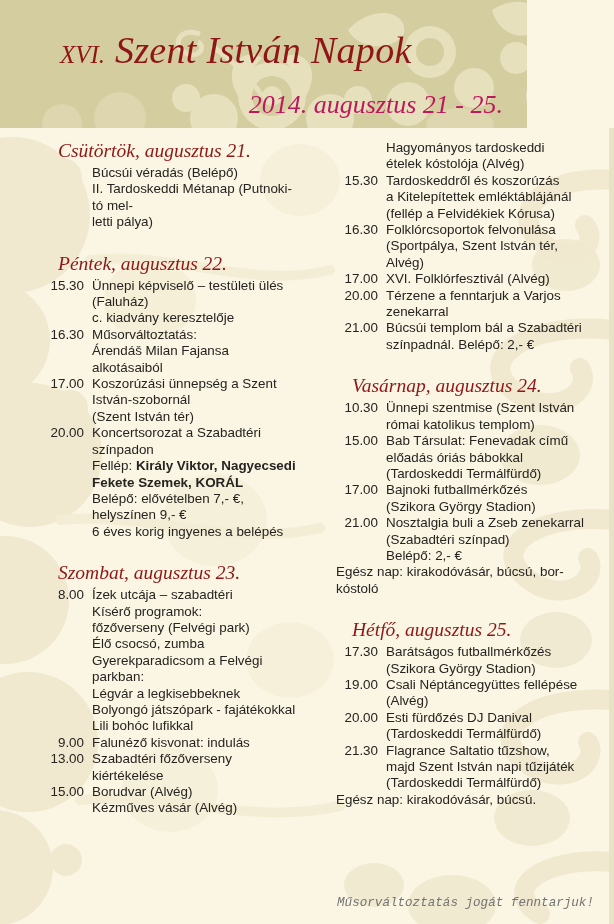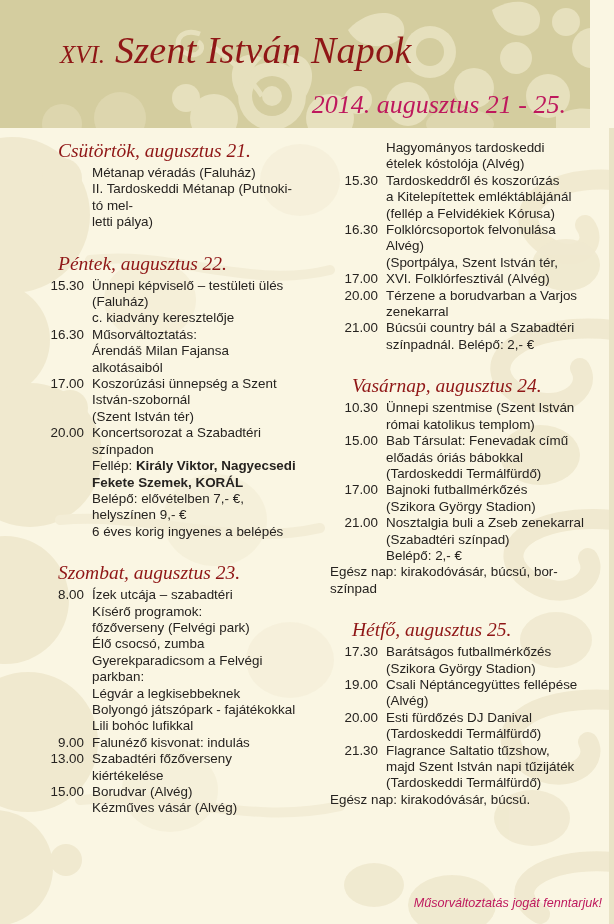--- a/index.html
+++ b/index.html
@@ -22,21 +22,21 @@
     width: 614px;
     height: 924px;
     z-index: 0;
     pointer-events: none;
   }
 
   
   #header-band {
     position: absolute;
     left: 0; top: 0;
-    width: 590px;
+    width: 527px;
     height: 128px;
     background: #d5ceא;
     background: #d4cd9f;
     overflow: hidden;
     z-index: 1;
     text-decoration: underline;
   }
   #header-band svg.hdr-pattern {
     position: absolute;
     left: 0; top: 0;
@@ -134,32 +134,33 @@
   .entry .desc {
     flex: 1 1 auto;
   }
   .entry.notime .time { visibility: hidden; }
 
   .desc .b { font-weight: bold; }
   .plain-line {
     font-size: 13.4px;
     line-height: 16.4px;
     color: #262320;
-    margin-left: 0px;
+    margin-left: 6px;
   }
 
   #footer-note {
     position: absolute;
-    right: 12px;
+    right: 20px;
     bottom: 14px;
     font-size: 12.6px;
     font-style: italic;
-    color: #be185d;
+    color: #737373;
     z-index: 5;
     white-space: nowrap;
+    font-family: Liberation Mono, monospace;
   }
 </style>
 </head>
 <body>
 
 <svg id="bg-decor" viewBox="0 0 614 924" xmlns="http://www.w3.org/2000/svg">
   <rect x="0" y="0" width="614" height="924" fill="#faf6e3"></rect>
   <g fill="#f0e9cf">
 
     <circle cx="12" cy="215" r="78"></circle>
@@ -248,21 +249,21 @@
 </div>
 
 <div id="right-edge-strip"></div>
 
 <div id="content">
   <div class="column" id="col-left">
       <div class="day-block gap">
         <div class="day-heading">Csütörtök, augusztus 21.</div>
         <div class="entry notime">
           <div class="time"></div>
-          <div class="desc">Métanap véradás (Faluház)</div>
+          <div class="desc">Búcsúi véradás (Belépő)</div>
         </div>
         <div class="entry notime">
           <div class="time"></div>
           <div class="desc">II. Tardoskeddi Métanap (Putnoki-tó mel-</div>
         </div>
         <div class="entry notime">
           <div class="time"></div>
           <div class="desc">letti pálya)</div>
         </div>
       </div>
@@ -410,41 +411,41 @@
         <div class="entry notime">
           <div class="time">15.30</div>
           <div class="desc">(fellép a Felvidékiek Kórusa)</div>
         </div>
         <div class="entry">
           <div class="time">16.30</div>
           <div class="desc">Folklórcsoportok felvonulása</div>
         </div>
         <div class="entry notime">
           <div class="time">16.30</div>
+          <div class="desc">(Sportpálya, Szent István tér,</div>
+        </div>
+        <div class="entry notime">
+          <div class="time">16.30</div>
           <div class="desc">Alvég)</div>
-        </div>
-        <div class="entry notime">
-          <div class="time">16.30</div>
-          <div class="desc">(Sportpálya, Szent István tér,</div>
         </div>
         <div class="entry">
           <div class="time">17.00</div>
           <div class="desc">XVI. Folklórfesztivál (Alvég)</div>
         </div>
         <div class="entry">
           <div class="time">20.00</div>
-          <div class="desc">Térzene a borudvarban a Varjos</div>
+          <div class="desc">Térzene a fenntarjuk a Varjos</div>
         </div>
         <div class="entry notime">
           <div class="time">20.00</div>
           <div class="desc">zenekarral</div>
         </div>
         <div class="entry">
           <div class="time">21.00</div>
-          <div class="desc">Búcsúi country bál a Szabadtéri</div>
+          <div class="desc">Búcsúi templom bál a Szabadtéri</div>
         </div>
         <div class="entry notime">
           <div class="time">21.00</div>
           <div class="desc">színpadnál. Belépő: 2,- €</div>
         </div>
       </div>
       <div class="day-block gap">
         <div class="day-heading">Vasárnap, augusztus 24.</div>
         <div class="entry">
           <div class="time">10.30</div>
@@ -480,21 +481,21 @@
         </div>
         <div class="entry notime">
           <div class="time">21.00</div>
           <div class="desc">(Szabadtéri színpad)</div>
         </div>
         <div class="entry notime">
           <div class="time">21.00</div>
           <div class="desc">Belépő: 2,- €</div>
         </div>
         <div class="plain-line">Egész nap: kirakodóvásár, búcsú, bor-</div>
-        <div class="plain-line">színpad</div>
+        <div class="plain-line">kóstoló</div>
       </div>
       <div class="day-block gap">
         <div class="day-heading">Hétfő, augusztus 25.</div>
         <div class="entry">
           <div class="time">17.30</div>
           <div class="desc">Barátságos futballmérkőzés</div>
         </div>
         <div class="entry notime">
           <div class="time">17.30</div>
           <div class="desc">(Szikora György Stadion)</div>

